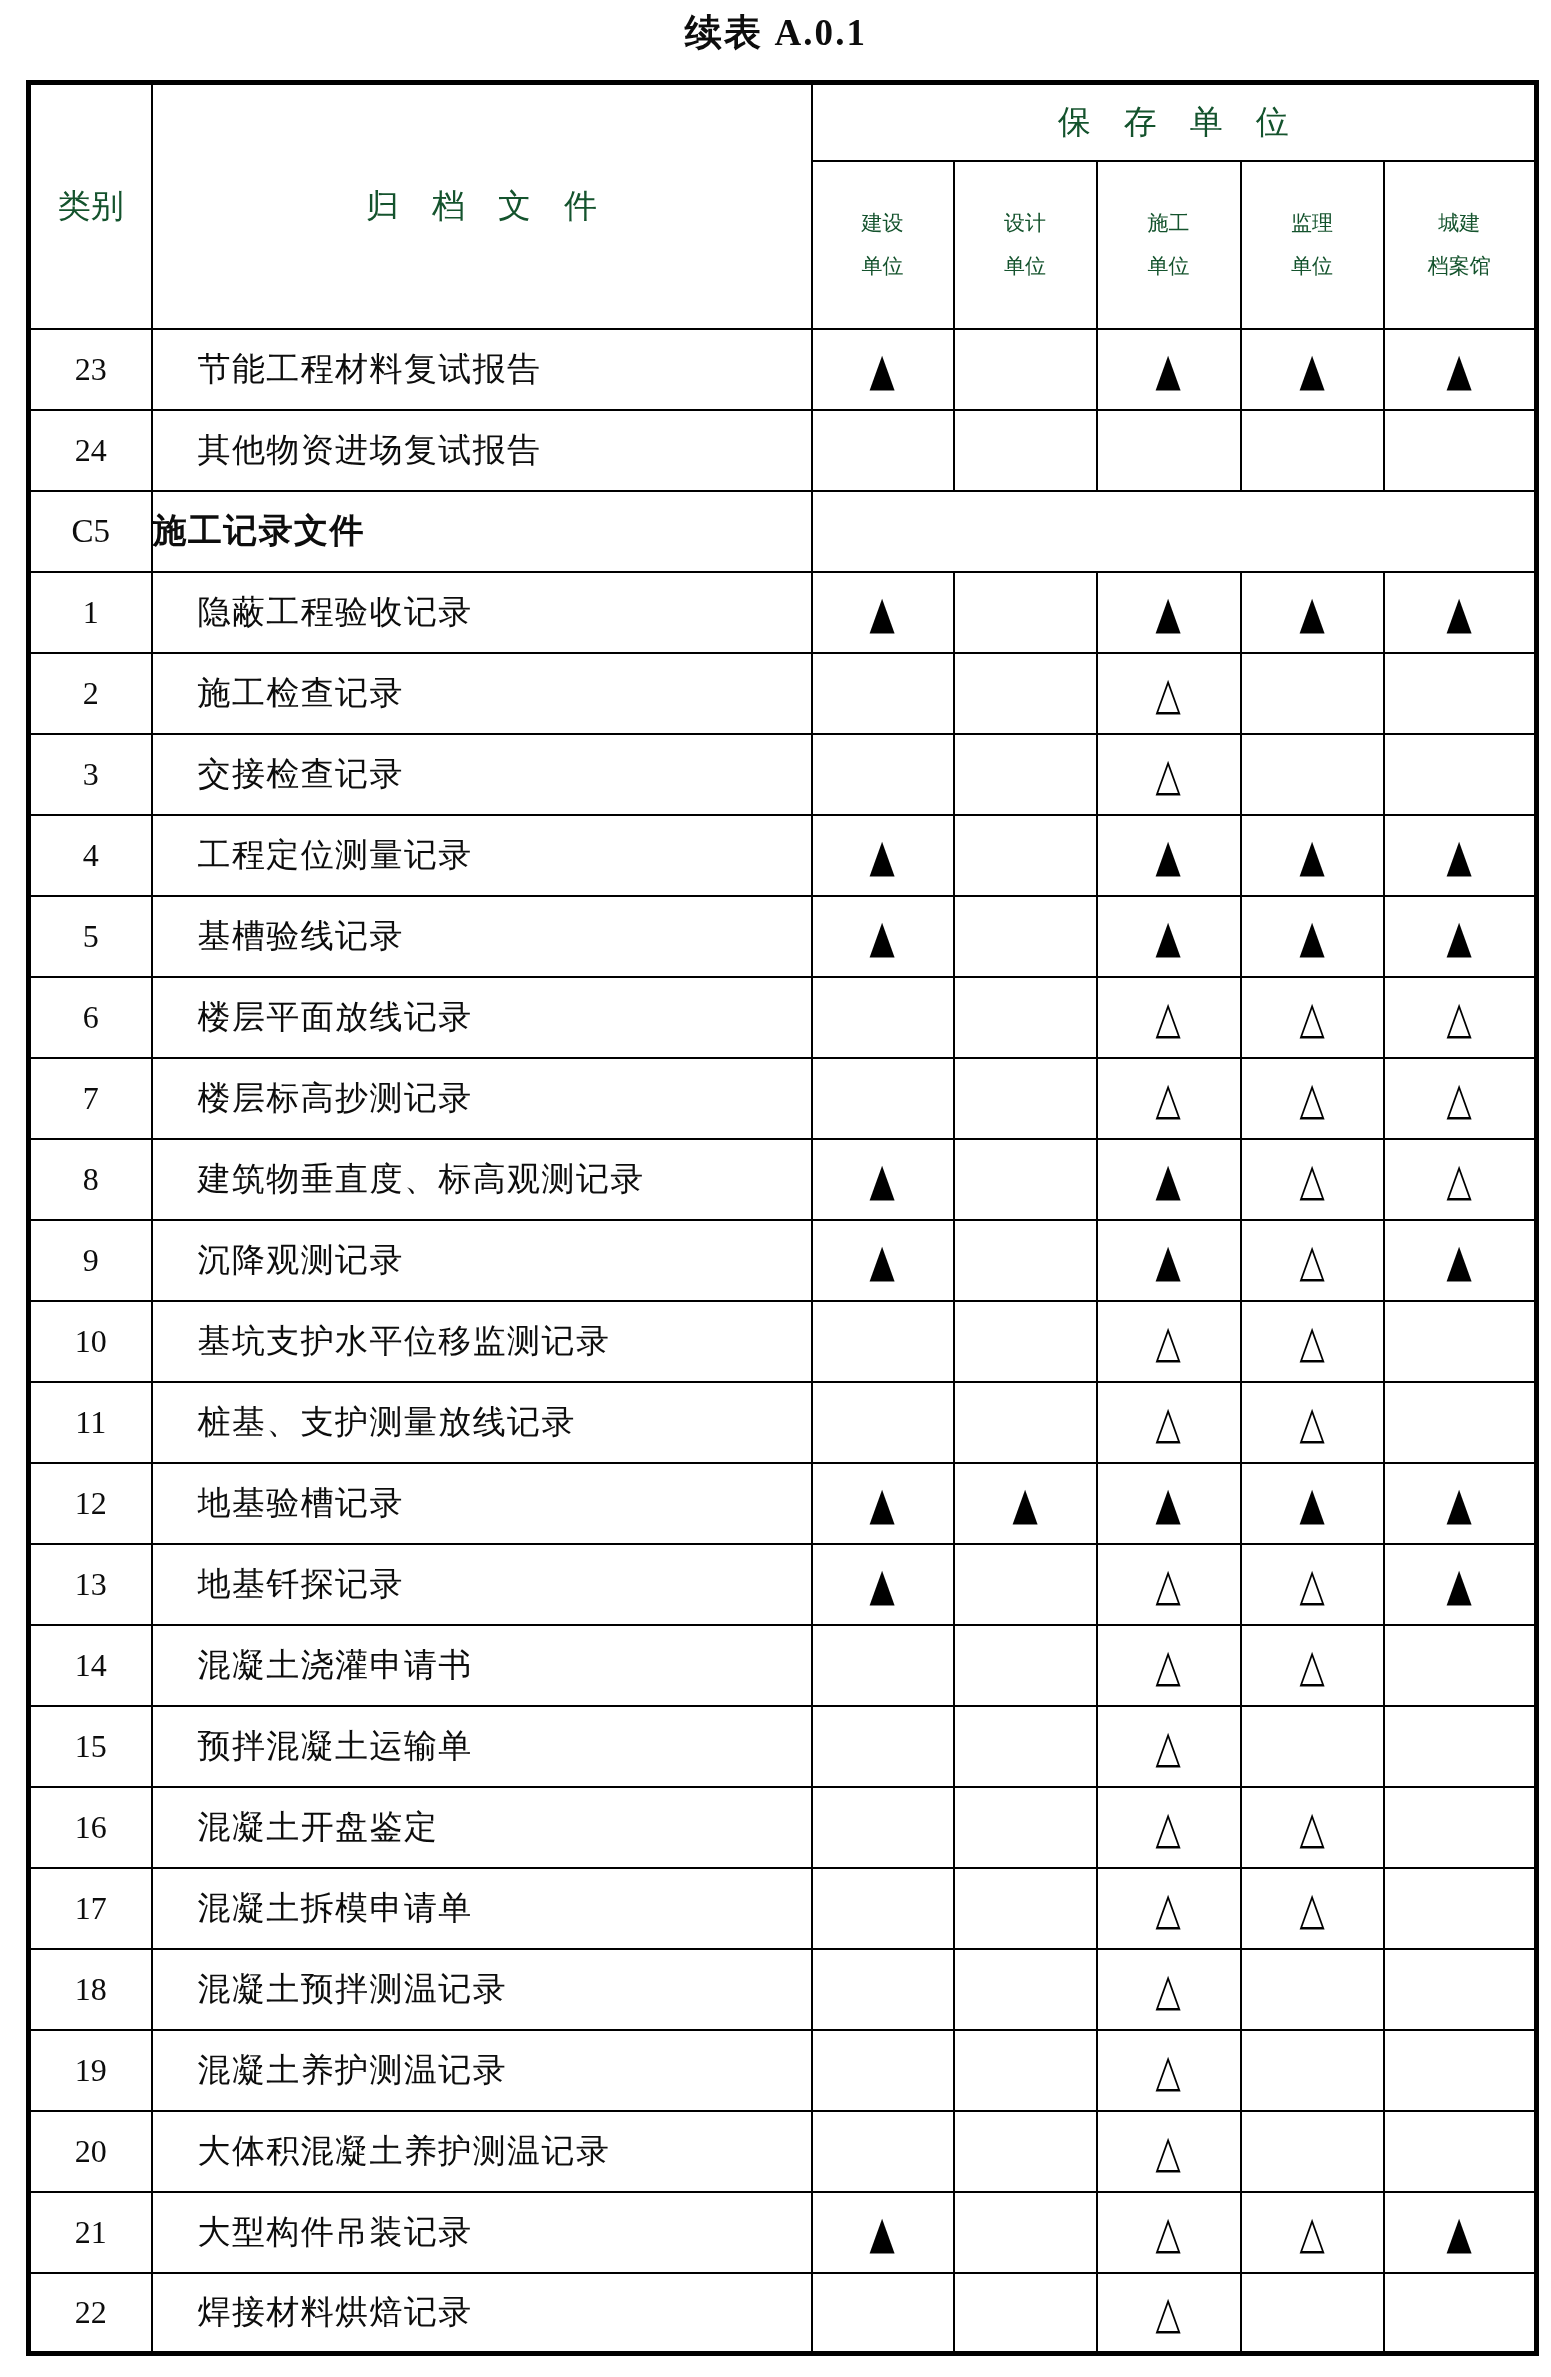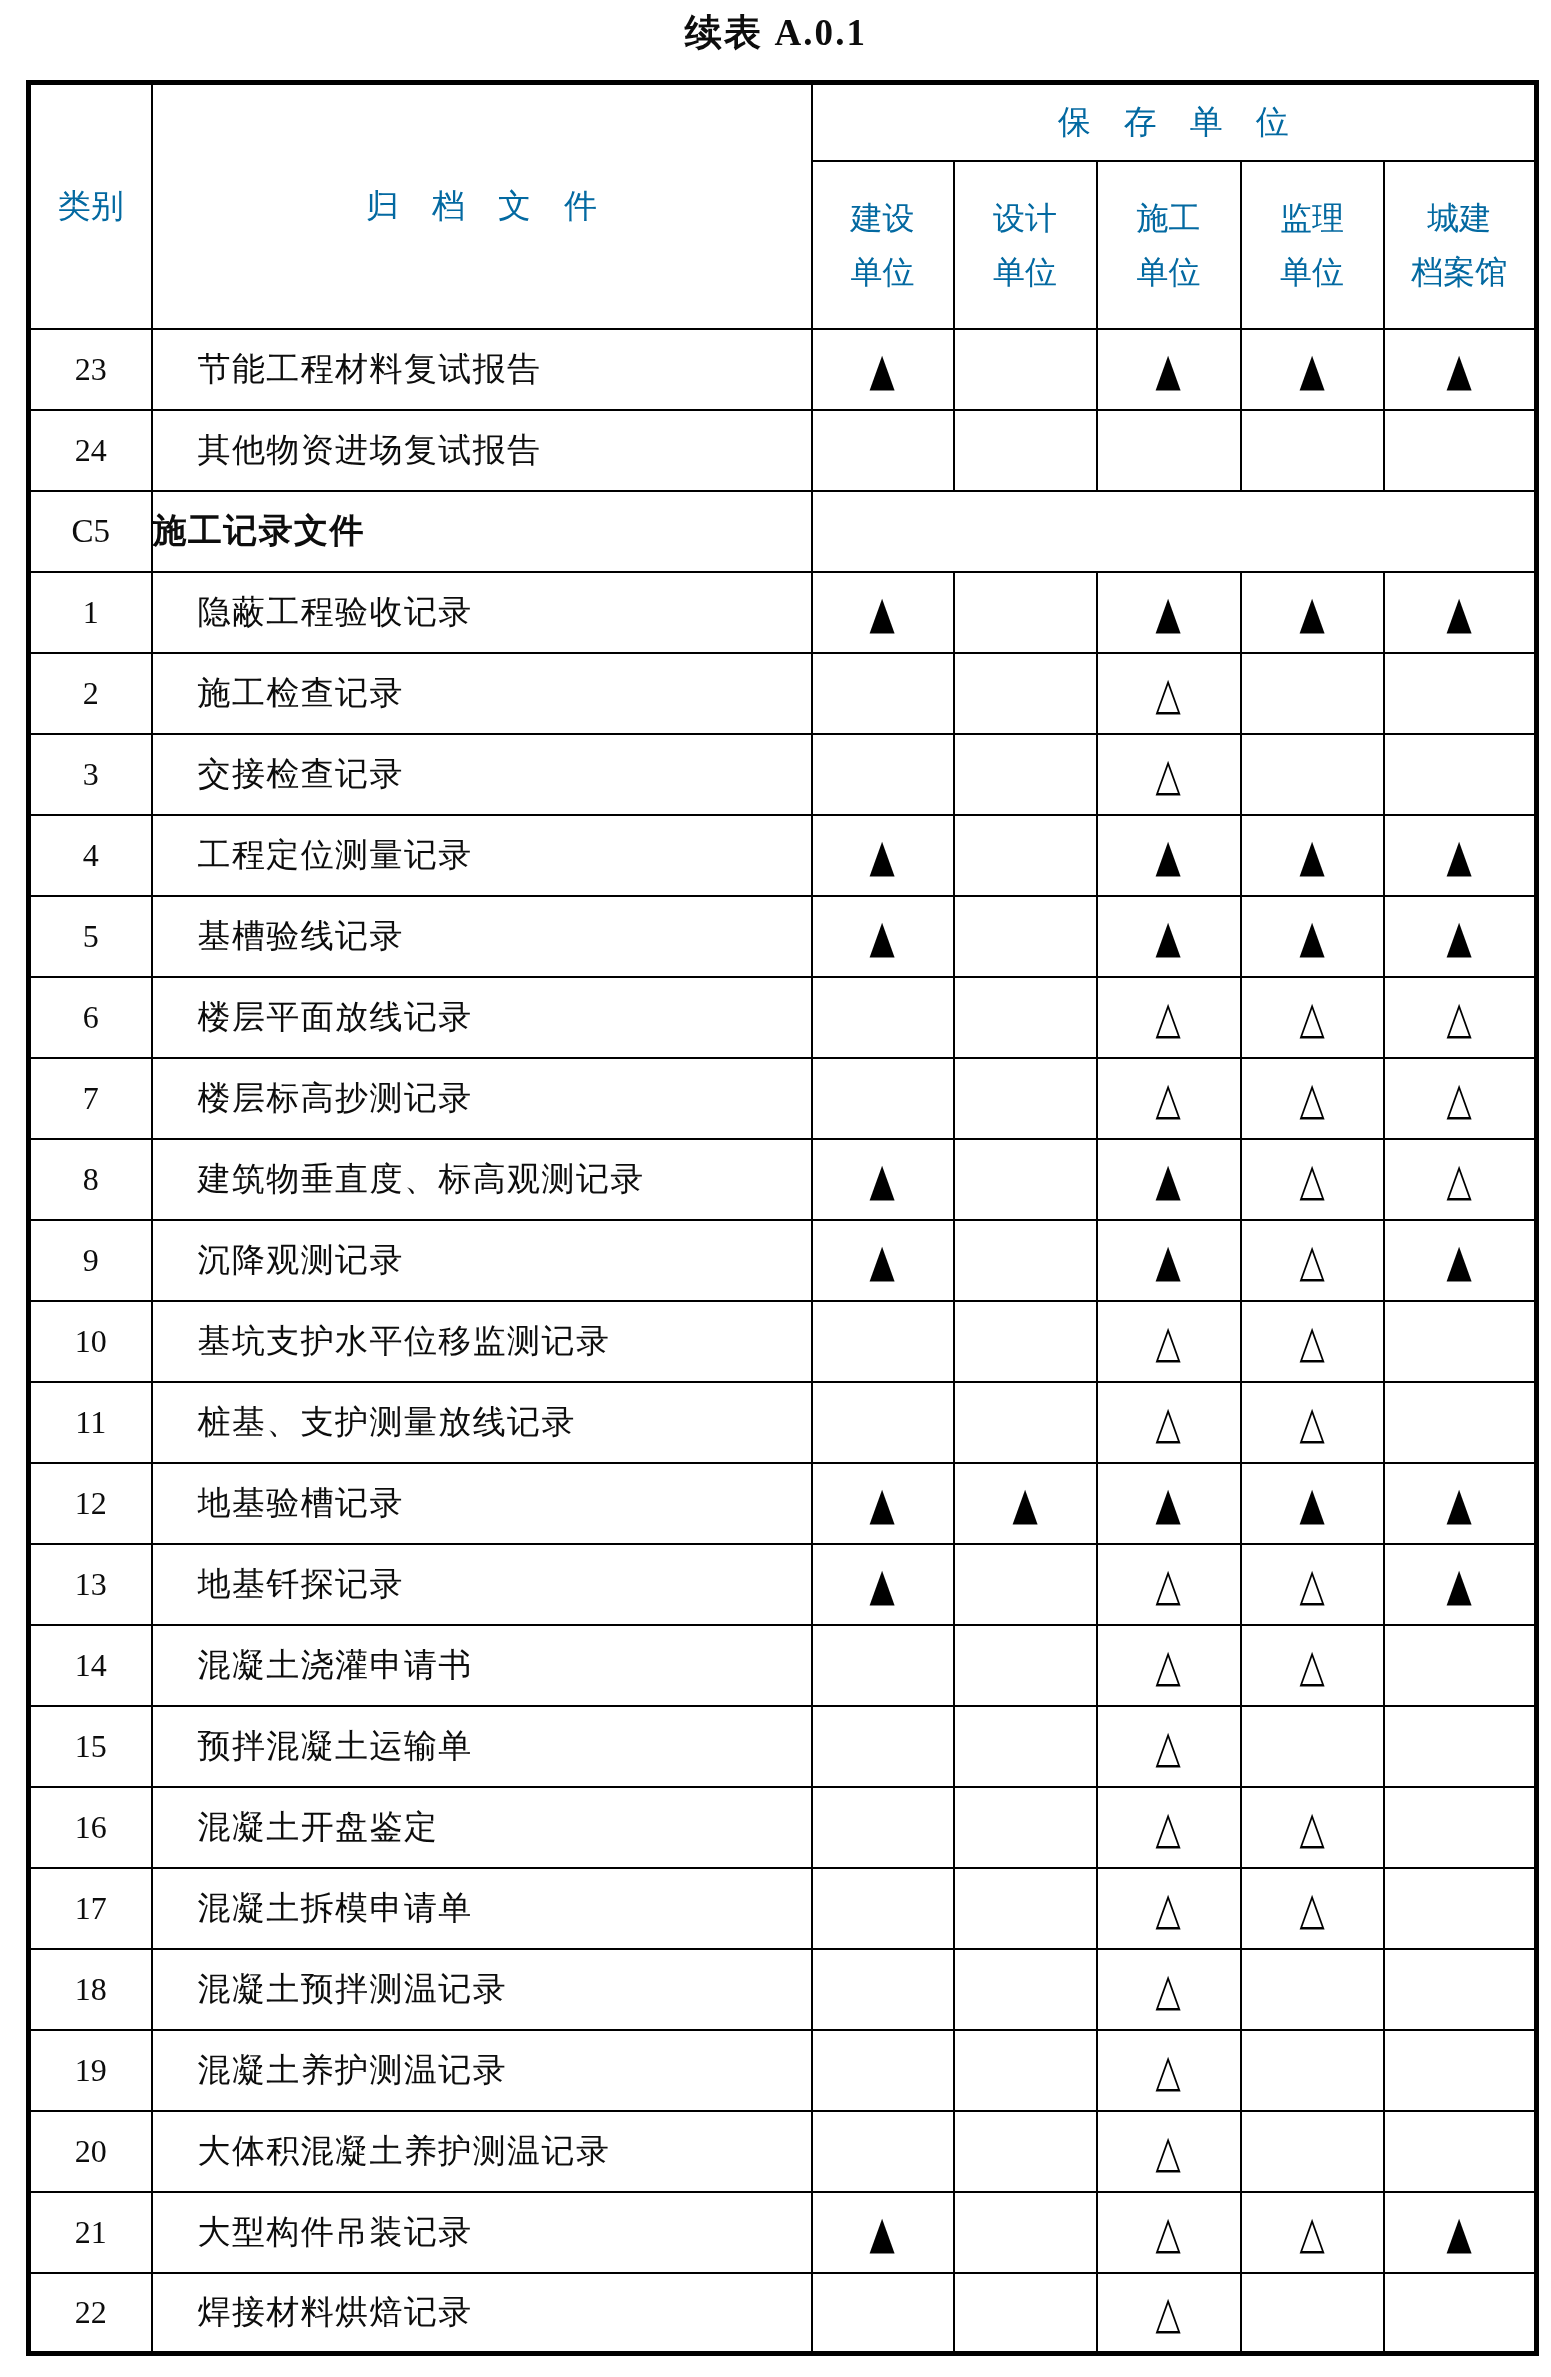--- a/index.html
+++ b/index.html
@@ -25,26 +25,26 @@
     width: 1509px;
     margin: 22px 0 0 26px;
     border: 5.5px solid #000;
   }
   th, td {
     border: 2.1px solid #000;
     padding: 0;
     vertical-align: middle;
     overflow: hidden;
   }
-  thead th { font-weight: normal; font-size: 33px; color: #0369a1; }
+  thead th { font-weight: normal; font-size: 33px; color: #14532d; }
   tr.h1 { height: 78px; }
   tr.h2 { height: 168px; }
   tbody tr { height: 81px; }
   th.group-h { border-bottom-width: 2.8px; }
-  .unit-h span { display: block; line-height: 1; font-size: 32px; }
+  .unit-h span { display: block; line-height: 1; font-size: 21px; }
   .unit-h span + span { margin-top: 22px; }
   td.cat {
     text-align: center;
     font-size: 32px;
     color: #0d0d0d;
   }
   td.cat.bold { font-weight: normal; font-size: 33px; }
   td.doc {
     text-align: left;
     padding-left: 45px;

